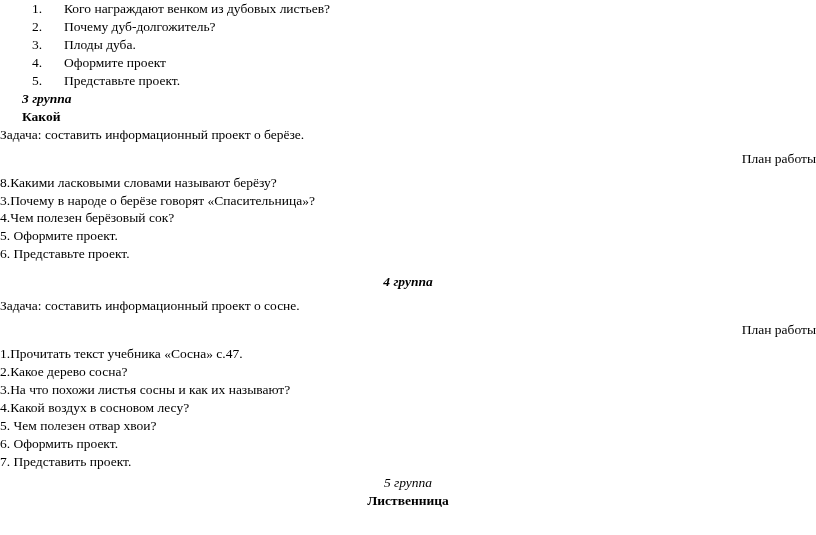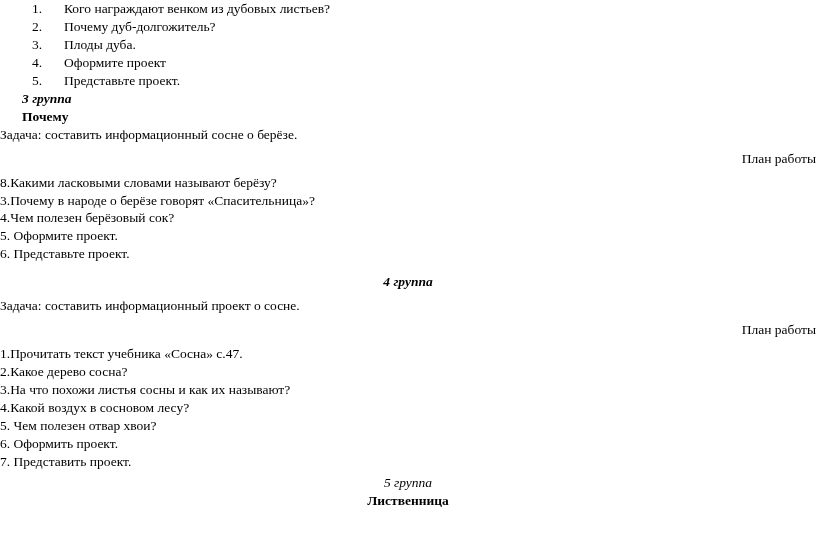--- a/index.html
+++ b/index.html
@@ -92,22 +92,22 @@
       <span class="ol-num">4.</span>
       <span class="ol-text">Оформите проект</span>
     </li>
     <li class="ol-item">
       <span class="ol-num">5.</span>
       <span class="ol-text">Представьте проект.</span>
     </li>
   </ol>
 
   <div class="line bold-italic indent-title">3 группа</div>
-  <div class="line bold indent-title">Почему</div>
-  <div class="line">Задача: составить информационный сосне о берёзе.</div>
+  <div class="line bold indent-title">Какой</div>
+  <div class="line">Задача: составить информационный проект о берёзе.</div>
   <div class="spacer-sm"></div>
   <div class="line plan">План работы</div>
   <div class="spacer-sm"></div>
   <div class="line">8.Какими ласковыми словами называют берёзу?</div>
   <div class="line">3.Почему в народе о берёзе говорят «Спасительница»?</div>
   <div class="line">4.Чем полезен берёзовый сок?</div>
   <div class="line">5. Оформите проект.</div>
   <div class="line">6. Представьте проект.</div>
 
   <div class="spacer-md"></div>

